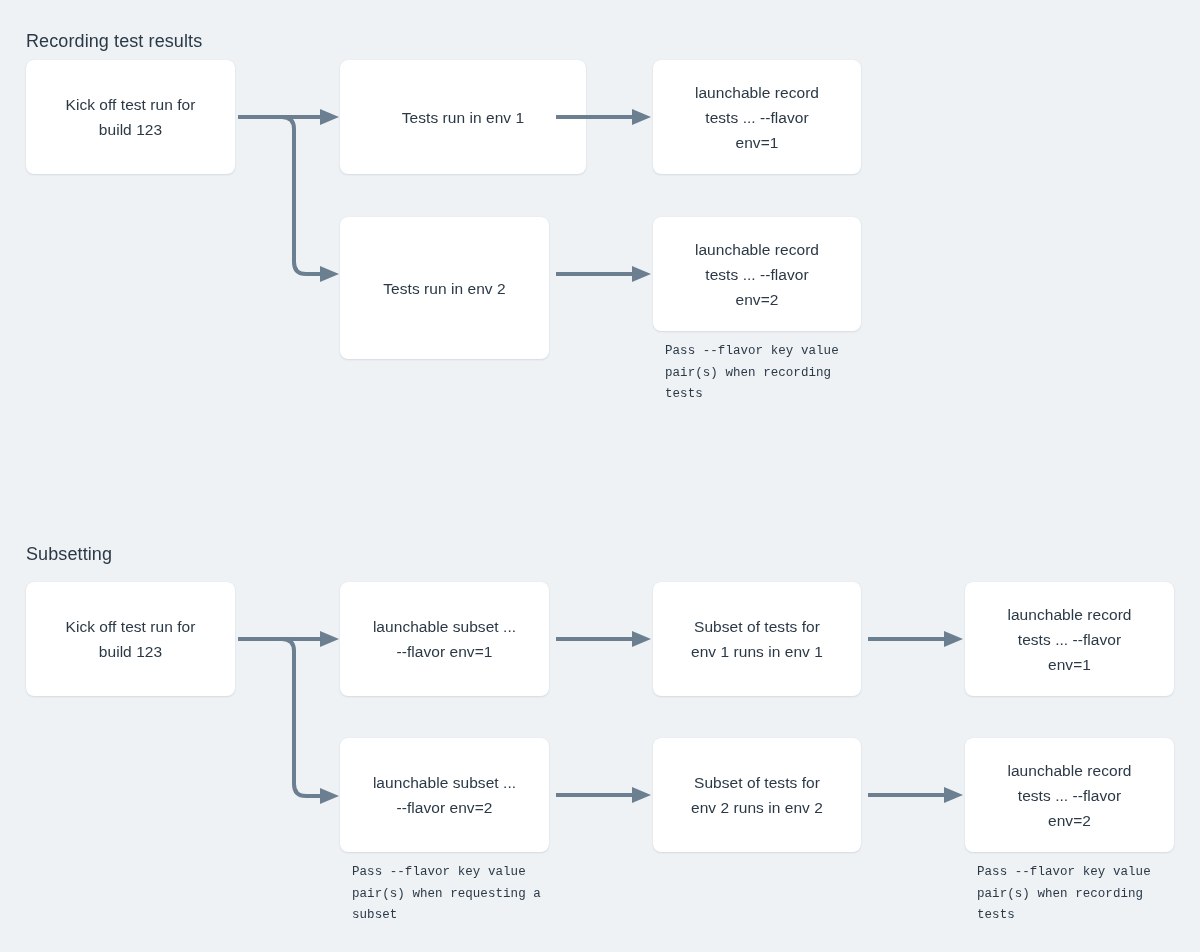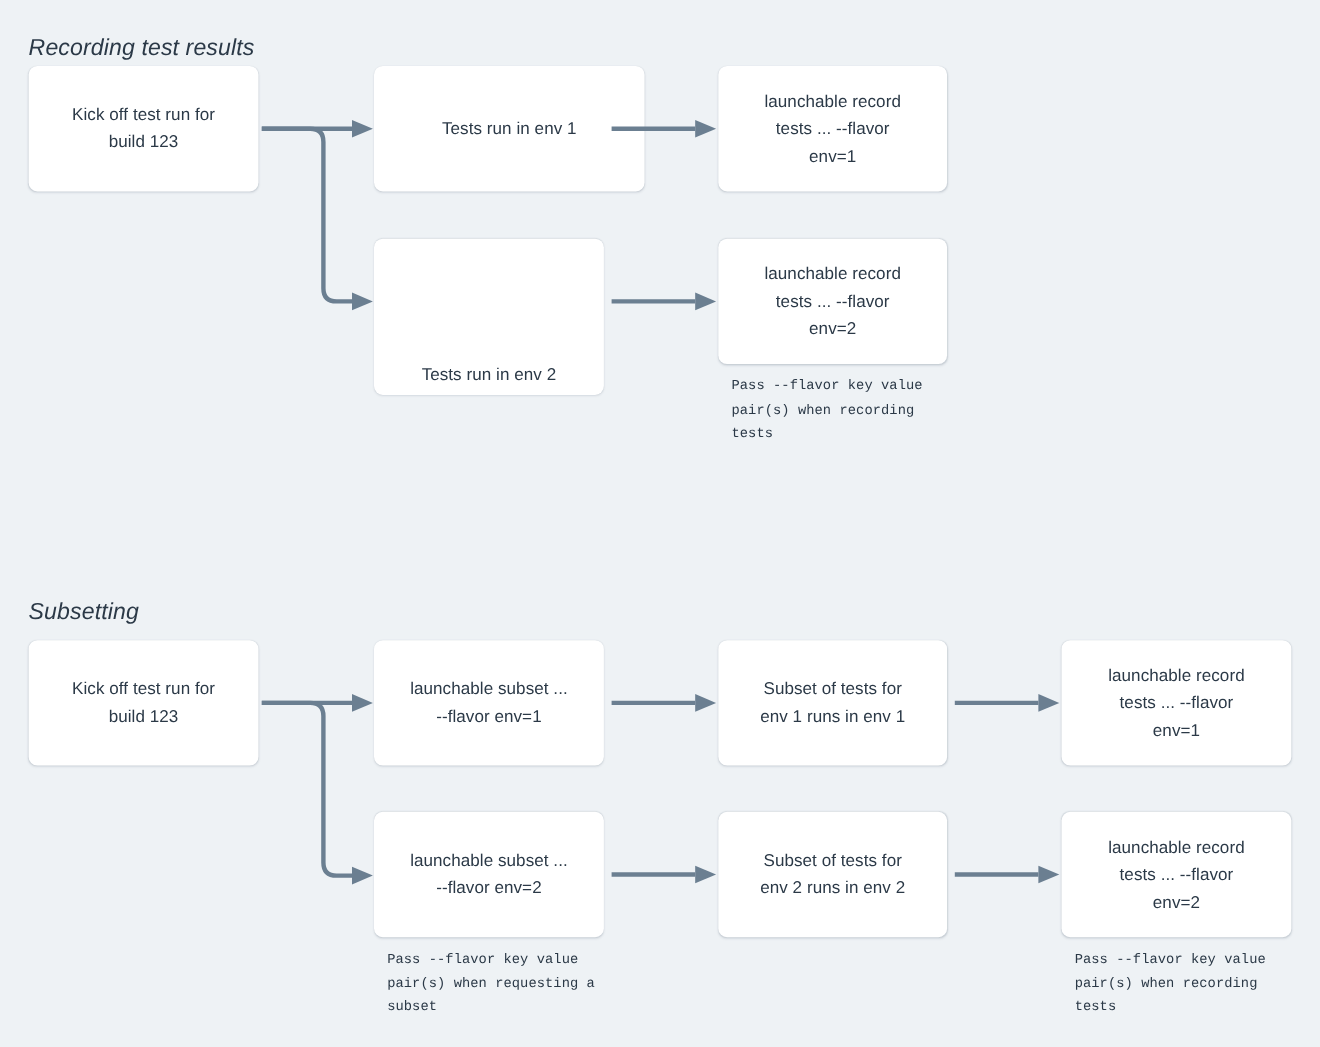--- a/index.html
+++ b/index.html
@@ -15,26 +15,25 @@
     overflow: hidden;
     position: relative;
   }
   .canvas {
     position: relative;
     width: 1200px;
     height: 952px;
   }
   .section-title {
     position: absolute;
-    font-size: 21px;
+    font-size: 18px;
     line-height: 1.2;
     color: #2b3947;
     letter-spacing: 0.1px;
     white-space: nowrap;
-    font-style: italic;
   }
   .node {
     position: absolute;
     background: #ffffff;
     border-radius: 8px;
     box-shadow: 0 1px 2px rgba(60, 80, 100, 0.13), 0 0 1px rgba(60, 80, 100, 0.10);
     display: flex;
     align-items: center;
     justify-content: center;
     text-align: center;
@@ -88,21 +87,21 @@
   <div class="node" style="left:340px; top:60px; width:246px; height:114px;">
     <span>Tests run in env 1</span>
   </div>
 
   <div class="node" style="left:653px; top:60px; width:208px; height:114px;">
     <span>launchable record
 tests ... --flavor
 env=1</span>
   </div>
 
-  <div class="node" style="left:340px; top:217px; width:209px; height:142px;align-items:flex-end;">
+  <div class="node" style="left:340px; top:217px; width:209px; height:142px;">
     <span>Tests run in env 2</span>
   </div>
 
   <div class="node" style="left:653px; top:217px; width:208px; height:114px;">
     <span>launchable record
 tests ... --flavor
 env=2</span>
   </div>
 
   <svg class="connector" style="left:236px; top:100px; width:110px; height:190px;" viewBox="0 0 110 190">

